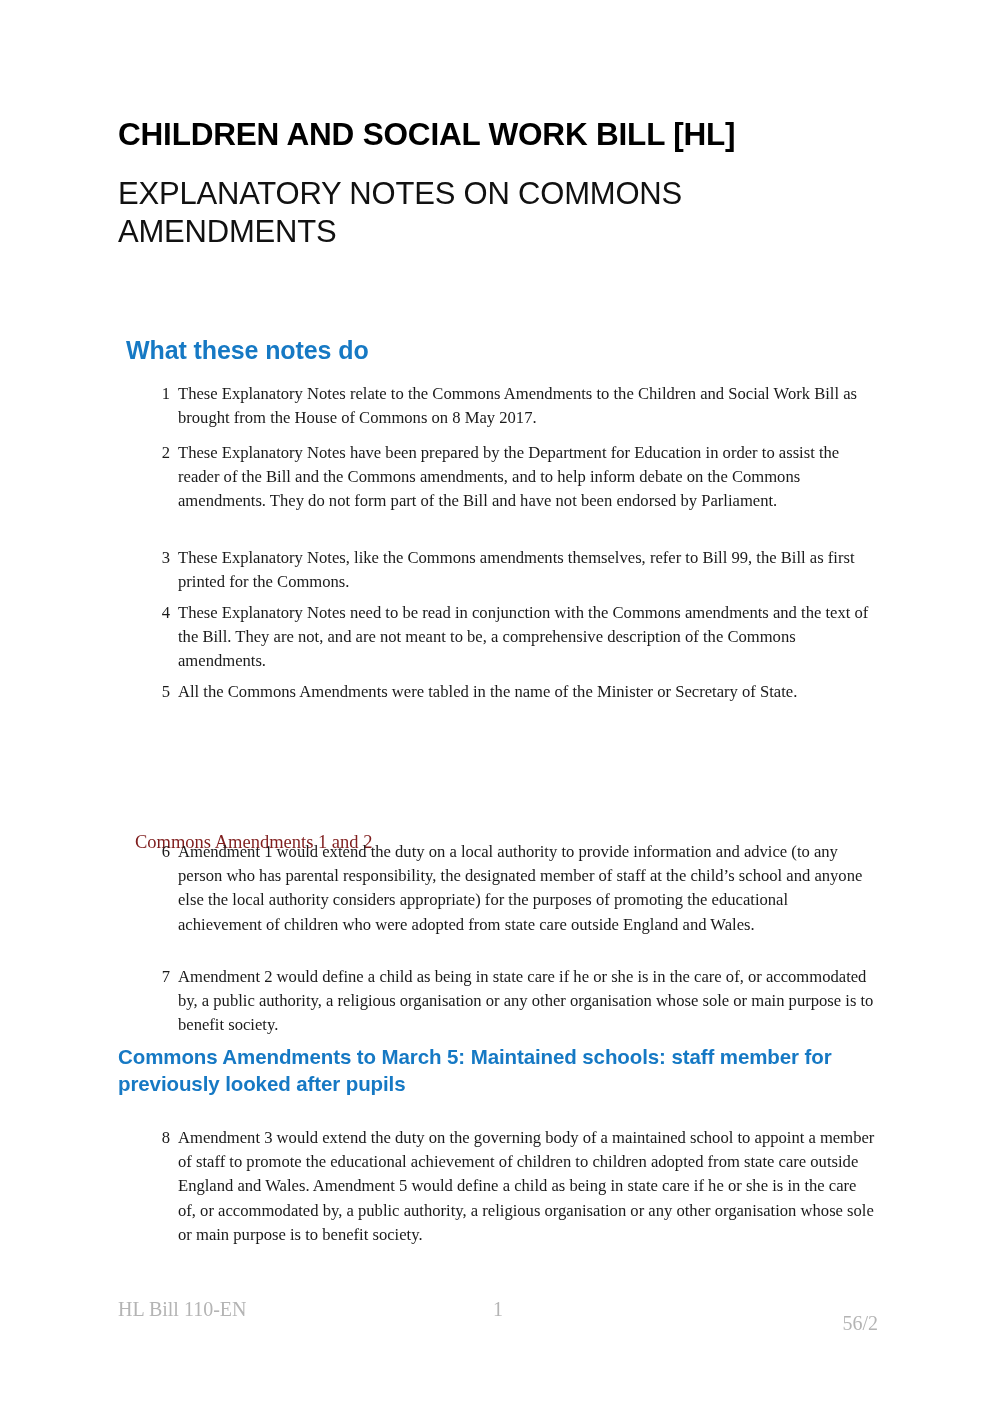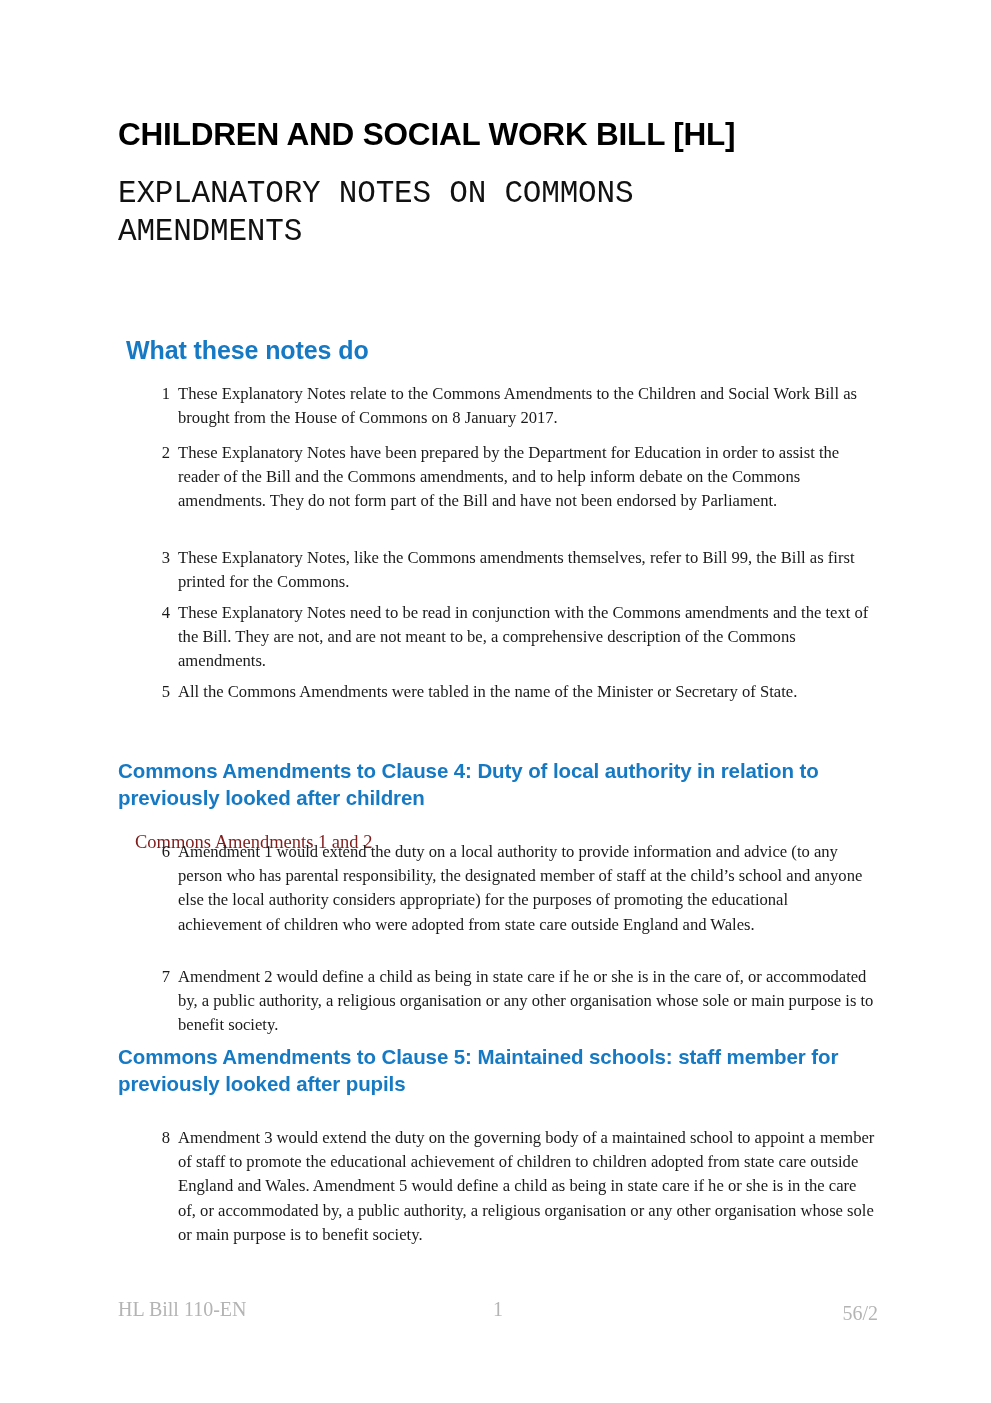--- a/index.html
+++ b/index.html
@@ -34,21 +34,21 @@
   .doc-title {
     font-family: "Liberation Sans", sans-serif;
     font-weight: bold;
     font-size: 31.5px;
     line-height: 1.18;
     color: #000000;
     letter-spacing: -0.2px;
     margin: 0 0 22px 0;
   }
   .doc-subtitle {
-    font-family: Liberation Mono, monospace;
+    font-family: Liberation Sans, sans-serif;
     font-weight: normal;
     font-size: 31px;
     line-height: 1.21;
     color: #111111;
     letter-spacing: -0.2px;
     margin: 0;
     max-width: 700px;
   }
 
   
@@ -118,37 +118,37 @@
     left: 118px;
     top: 1298px;
     width: 760px;
     height: 24px;
     font-family: "Liberation Serif", serif;
     font-size: 20px;
     color: #b4b4b4;
   }
   .footer .f-left  { position: absolute; left: 0;  top: 0; }
   .footer .f-mid   { position: absolute; left: 0; top: 0; width: 760px; text-align: center; }
-  .footer .f-right { position: absolute; right: 0; top: 4px; }
+  .footer .f-right { position: absolute; right: 0; top: 14px; }
 </style>
 </head>
 <body>
 
 <div class="page">
 
   <div class="doc-title-block">
     <h1 class="doc-title">CHILDREN AND SOCIAL WORK BILL [HL]</h1>
     <h2 class="doc-subtitle">EXPLANATORY NOTES ON COMMONS AMENDMENTS</h2>
   </div>
 
   <h2 class="h1-blue" style="top:327px;">What these notes do</h2>
 
   <div class="para" style="top:382px;">
     <span class="num">1</span>
-    <span class="txt">These Explanatory Notes relate to the Commons Amendments to the Children and Social Work Bill as brought from the House of Commons on 8 January 2017.</span>
+    <span class="txt">These Explanatory Notes relate to the Commons Amendments to the Children and Social Work Bill as brought from the House of Commons on 8 May 2017.</span>
   </div>
 
   <div class="para" style="top:441px;">
     <span class="num">2</span>
     <span class="txt">These Explanatory Notes have been prepared by the Department for Education in order to assist the reader of the Bill and the Commons amendments, and to help inform debate on the Commons amendments. They do not form part of the Bill and have not been endorsed by Parliament.</span>
   </div>
 
   <div class="para" style="top:546px;">
     <span class="num">3</span>
     <span class="txt">These Explanatory Notes, like the Commons amendments themselves, refer to Bill 99, the Bill as first printed for the Commons.</span>
@@ -158,35 +158,34 @@
     <span class="num">4</span>
     <span class="txt">These Explanatory Notes need to be read in conjunction with the Commons amendments and the text of the Bill. They are not, and are not meant to be, a comprehensive description of the Commons amendments.</span>
   </div>
 
   <div class="para" style="top:680px;">
     <span class="num">5</span>
     <span class="txt">All the Commons Amendments were tabled in the name of the Minister or Secretary of State.</span>
   </div>
 
 
-  <h3 class="h2-blue" style="top:757px;">Commons Amendments to Clause 4: Duty of local authority in relation to previously looked after children</h3>
 
   <h4 class="h3-serif-blue" style="top:814px;">Commons Amendments 1 and 2</h4>
 
   <div class="para" style="top:840px;">
     <span class="num">6</span>
     <span class="txt">Amendment 1 would extend the duty on a local authority to provide information and advice (to any person who has parental responsibility, the designated member of staff at the child’s school and anyone else the local authority considers appropriate) for the purposes of promoting the educational achievement of children who were adopted from state care outside England and Wales.</span>
   </div>
 
   <div class="para" style="top:965px;">
     <span class="num">7</span>
     <span class="txt">Amendment 2 would define a child as being in state care if he or she is in the care of, or accommodated by, a public authority, a religious organisation or any other organisation whose sole or main purpose is to benefit society.</span>
   </div>
 
-  <h3 class="h2-blue" style="top:1043px;">Commons Amendments to Clause 5: Maintained schools: staff member for previously looked after pupils</h3>
+  <h3 class="h2-blue" style="top:1043px;">Commons Amendments to March 5: Maintained schools: staff member for previously looked after pupils</h3>
 
 
   <div class="para" style="top:1126px;">
     <span class="num">8</span>
     <span class="txt">Amendment 3 would extend the duty on the governing body of a maintained school to appoint a member of staff to promote the educational achievement of children to children adopted from state care outside England and Wales. Amendment 5 would define a child as being in state care if he or she is in the care of, or accommodated by, a public authority, a religious organisation or any other organisation whose sole or main purpose is to benefit society.</span>
   </div>
 
   <div class="footer">
     <span class="f-left">HL Bill 110-EN</span>
     <span class="f-mid">1</span>

